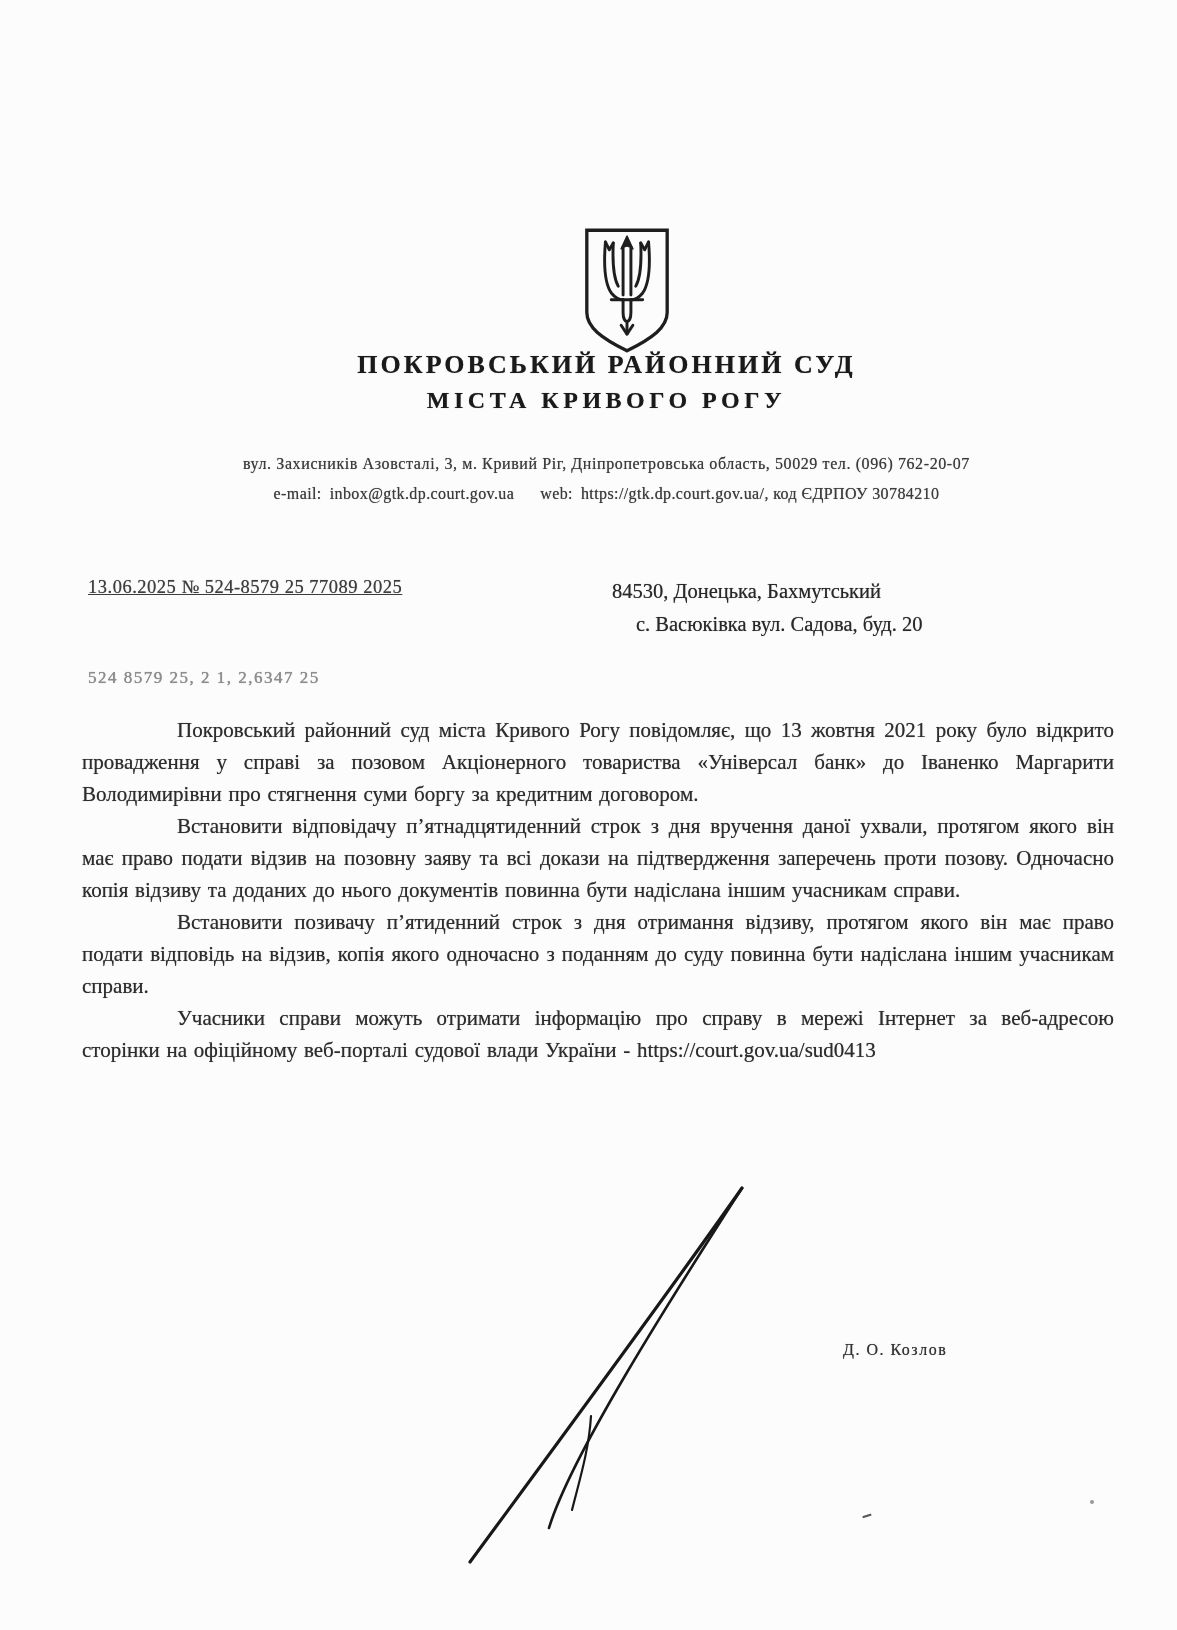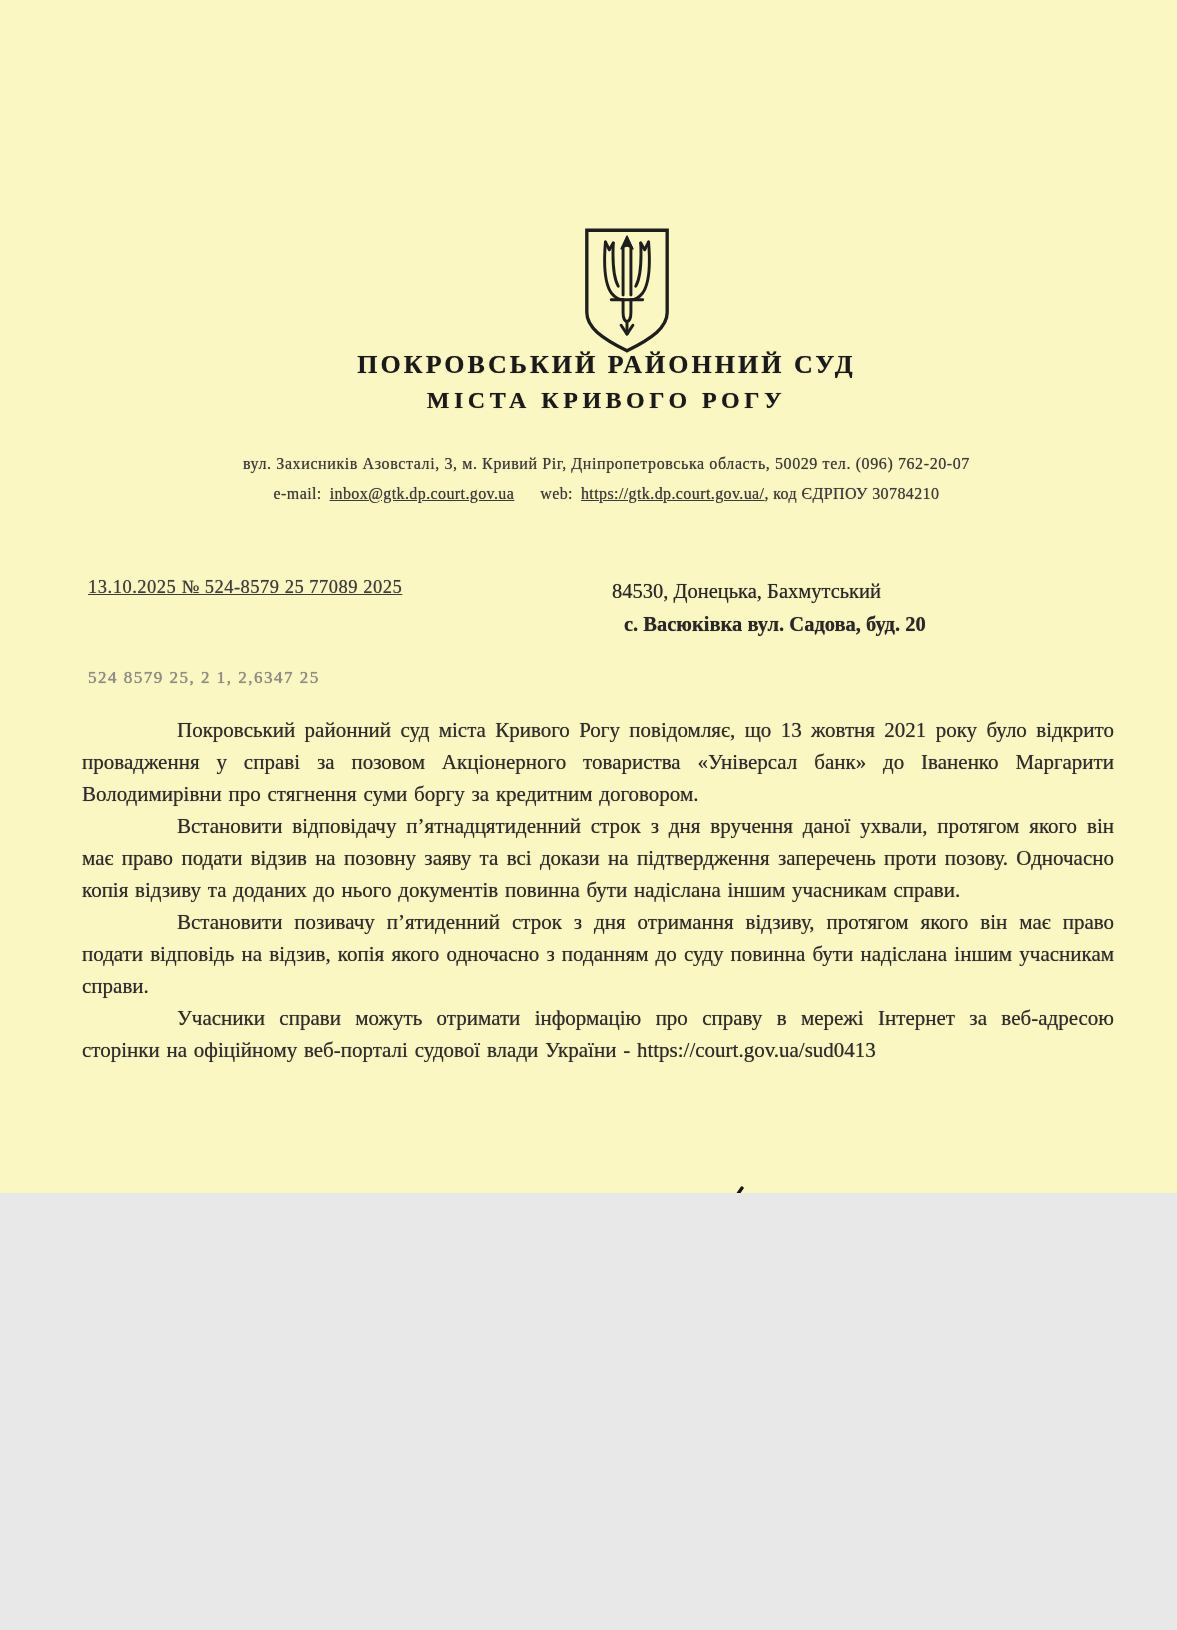--- a/index.html
+++ b/index.html
@@ -1,53 +1,53 @@
 <!DOCTYPE html>
 <html><head>
 <meta charset="utf-8">
 <style>
   * { margin:0; padding:0; box-sizing:border-box; }
   html,body { background:#e8e8e8; }
   .page {
     position:relative;
-    width:1177px; height:1193px;
+    width:1177px; height:1630px;
     margin:0 auto;
-    background:#fef9c3;
+    background:#ffffff;
     font-family:"Liberation Serif","DejaVu Serif",serif;
     color:#262626;
     overflow:hidden;
     filter:contrast(0.98);
   }
   .scan { text-shadow:0 0 0.8px rgba(30,30,30,0.65); }
 
   .emblem { position:absolute; left:578px; top:226px; width:98px; height:130px; }
 
   .center-line { position:absolute; left:36px; width:1141px; text-align:center; }
   .court-name-1 { top:350px; font-size:26px; font-weight:bold; letter-spacing:3px; color:#181818; }
   .court-name-2 { top:387px; font-size:24px; font-weight:bold; letter-spacing:4.5px; color:#181818; }
 
   .addr-line   { top:455px; font-size:16px; letter-spacing:0.6px; color:#3a3a3a; }
   .contact-line{ top:485px; font-size:16px; letter-spacing:0.4px; color:#3a3a3a; }
-  .contact-line .u { text-decoration:underline; }
+  .contact-line .u { }
   .contact-line .gap { display:inline-block; width:26px; }
   .contact-line .sp  { display:inline-block; width:8px; }
 
   .ref {
     position:absolute; left:88px; top:577px;
     font-size:18.5px; letter-spacing:0.5px; color:#3c3c3c;
     text-decoration:underline;
   }
   .case-faint {
     position:absolute; left:88px; top:668px;
     font-size:17px; letter-spacing:1.5px; color:#8d8d8d;
   }
 
   .recipient { position:absolute; left:612px; top:575px; font-size:20.5px; line-height:33px; color:#262626; }
   .recipient .r2 { }
-  .recipient .r3 { margin-left:12px;font-weight:bold; }
+  .recipient .r3 { margin-left:24px; }
 
   .body-text {
     position:absolute; left:82px; top:714px; width:1032px;
     font-size:21px; line-height:32px; text-align:justify;
     color:#2b2b2b; word-spacing:1.5px;
   }
   .body-text p { text-indent:95px; margin:0; }
 
   .sig-block { position:absolute; left:88px; top:1302px; font-size:20px; line-height:38px; color:#303030; }
   .judge-name { position:absolute; left:843px; top:1341px; font-size:16px; letter-spacing:1.5px; color:#303030; }
@@ -84,21 +84,21 @@
   </svg>
 
   <div class="center-line court-name-1">ПОКРОВСЬКИЙ РАЙОННИЙ СУД</div>
   <div class="center-line court-name-2">МІСТА КРИВОГО РОГУ</div>
 
   <div class="center-line addr-line">вул. Захисників Азовсталі, 3, м. Кривий Ріг, Дніпропетровська область, 50029 тел. (096) 762-20-07</div>
   <div class="center-line contact-line">
     <span>e-mail:</span><span class="sp"></span><span class="u">inbox@gtk.dp.court.gov.ua</span><span class="gap"></span><span>web:</span><span class="sp"></span><span class="u">https://gtk.dp.court.gov.ua/</span><span>, код ЄДРПОУ 30784210</span>
   </div>
 
-  <div class="ref">13.10.2025 № 524-8579 25 77089 2025</div>
+  <div class="ref">13.06.2025 № 524-8579 25 77089 2025</div>
 
   <div class="recipient">
     <div class="r2">84530,  Донецька,  Бахмутський</div>
     <div class="r3">с. Васюківка вул. Садова, буд. 20</div>
   </div>
 
   <div class="case-faint">524 8579 25, 2 1, 2,6347 25</div>
 
   <div class="body-text">
     <p>Покровський районний суд міста Кривого Рогу повідомляє, що 13 жовтня 2021 року було відкрито провадження у справі за позовом Акціонерного товариства «Універсал банк» до Іваненко Маргарити Володимирівни про стягнення суми боргу за кредитним договором.</p>

